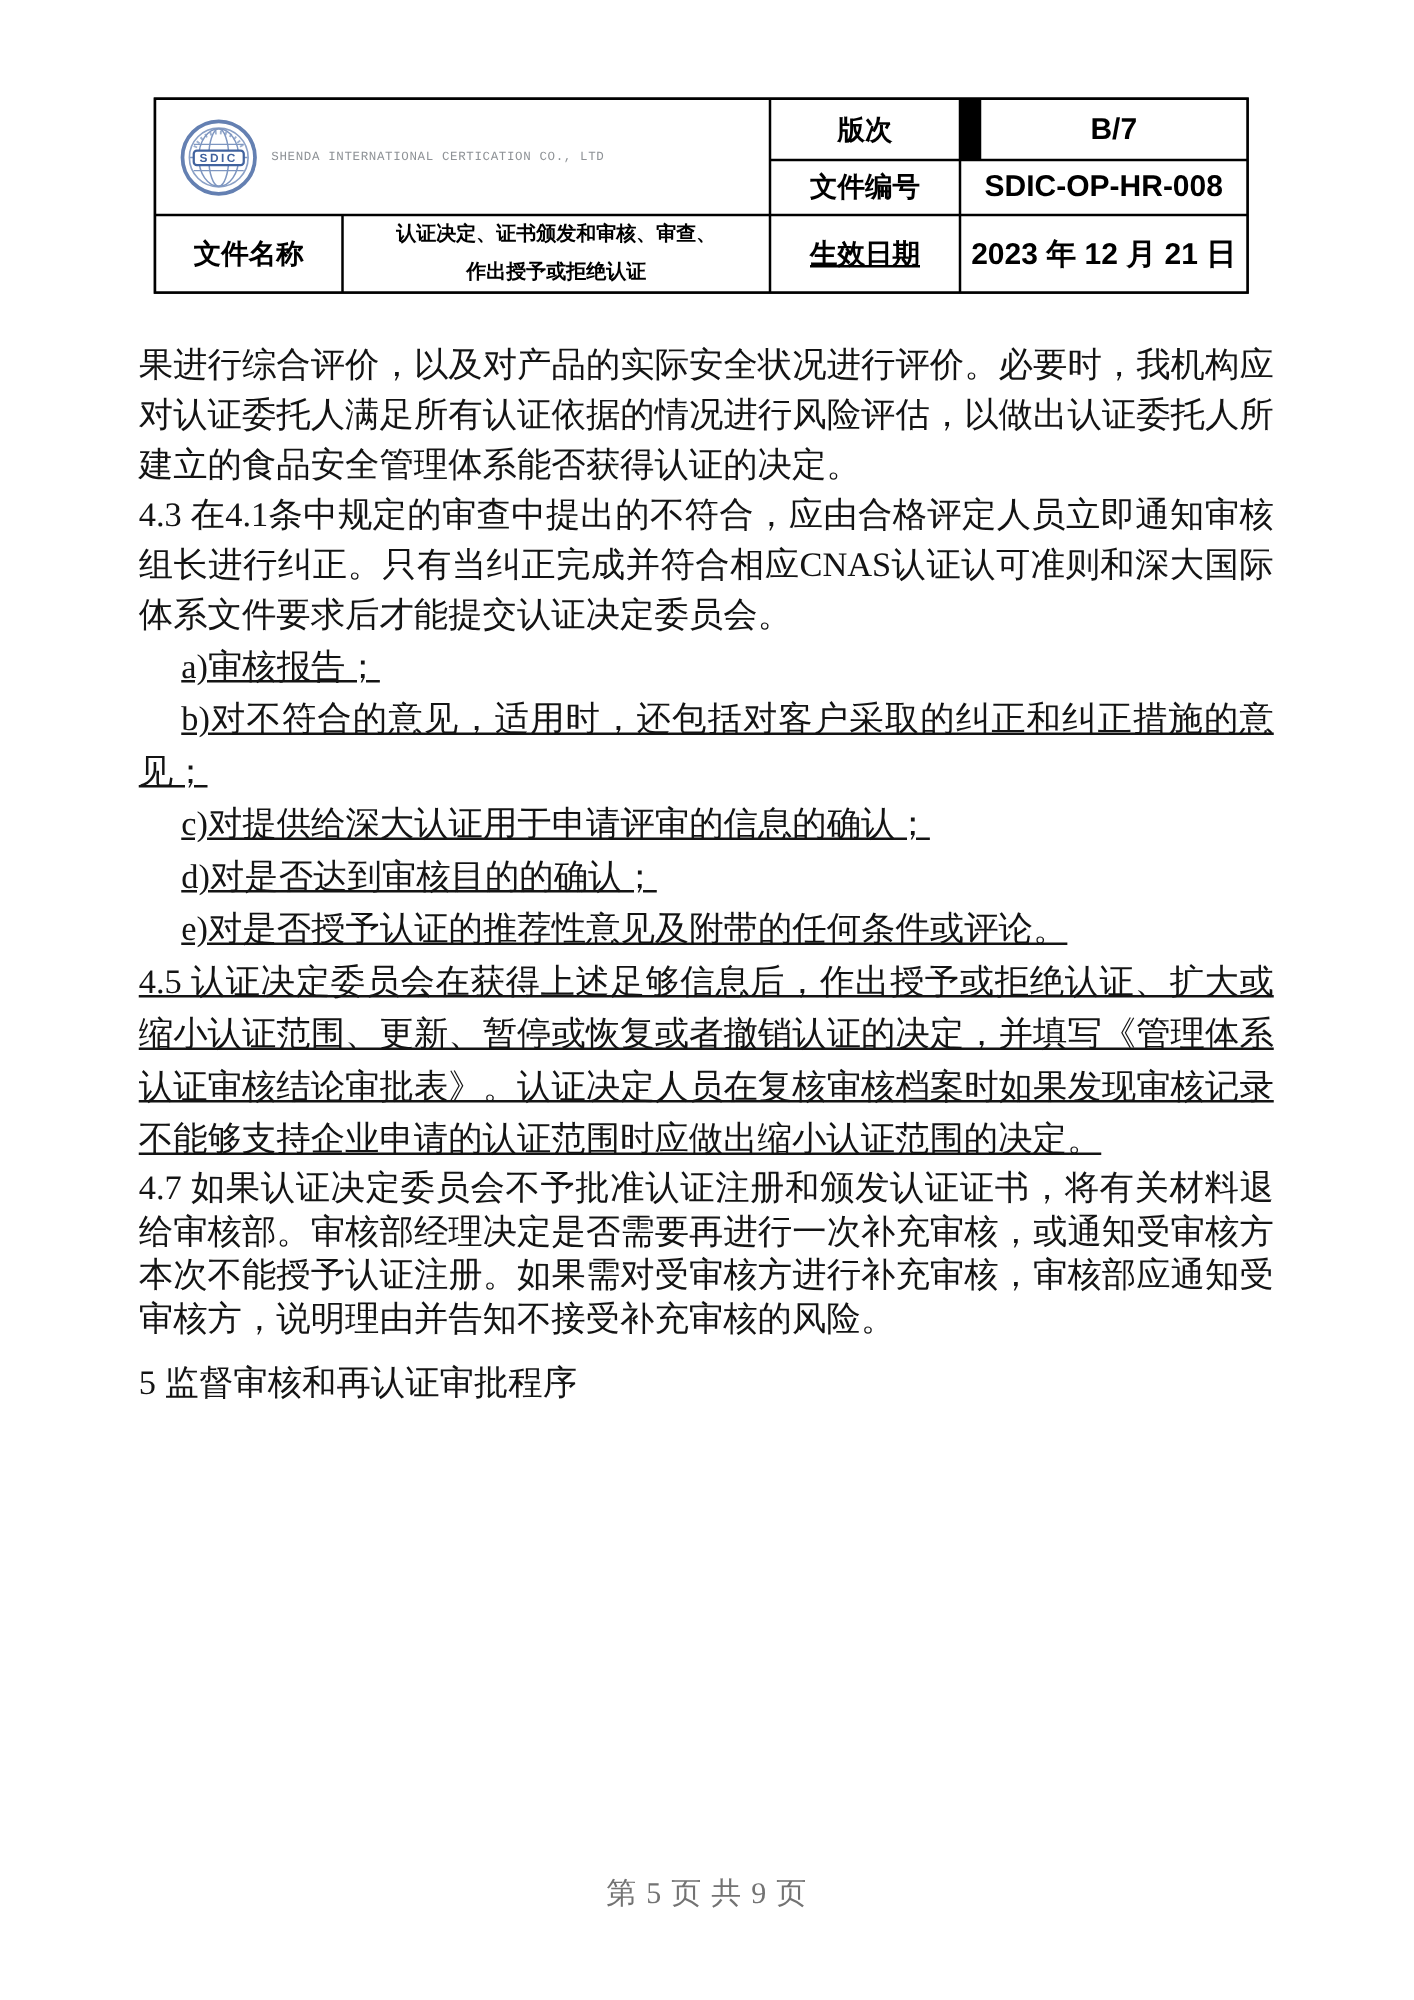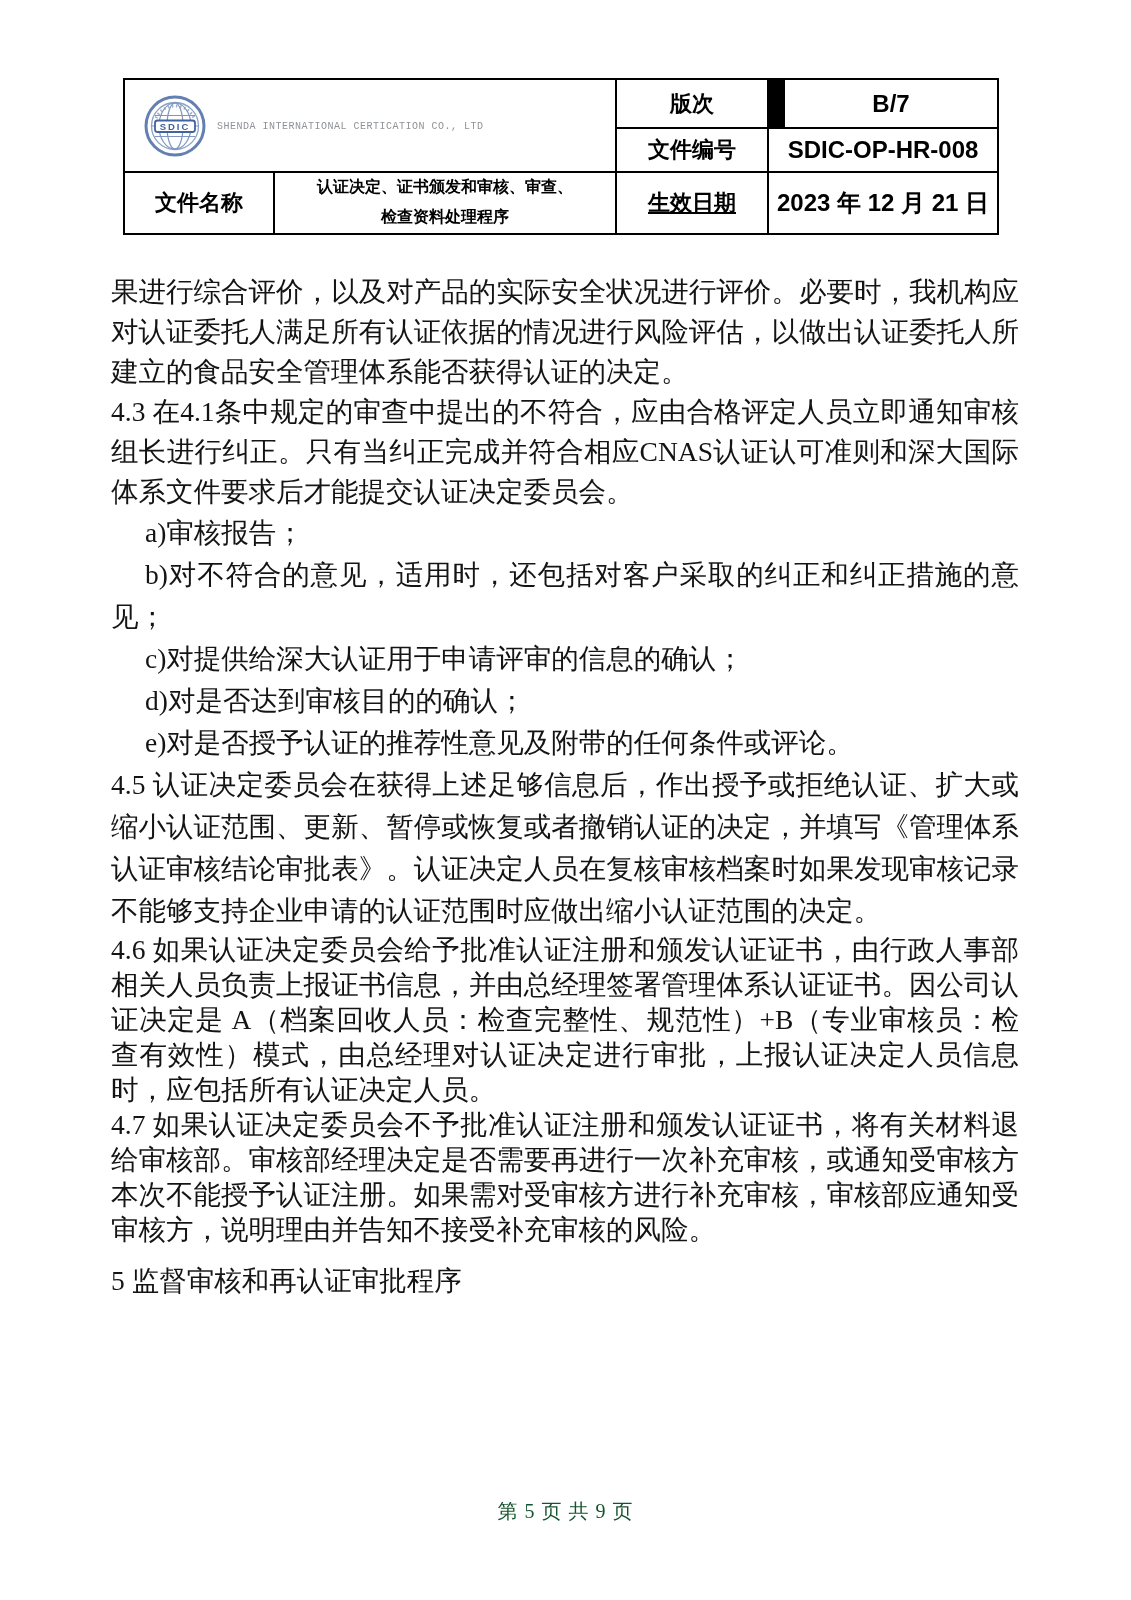--- a/index.html
+++ b/index.html
@@ -63,32 +63,32 @@
   .body{
     position:absolute;left:111px;top:272px;width:908px;
   }
   .t{
     margin:0;
     text-align:justify;
     font-size:27.5px;
     color:#141414;
   }
   .lh40{line-height:40px;}
-  .lh42{line-height:42px;}
+  .lh42{line-height:42px;text-decoration:underline;}
   .lh35{line-height:35px;}
   .ind{text-indent:34px;}
   .mt15{margin-top:15px;}
   .mt30{margin-top:14px;}
   .h5{text-align:left;}
 
   
   .footer{
     position:absolute;left:0;top:1498px;width:100%;
     text-align:center;
-    font-size:20px;letter-spacing:1px;color:#14532d;
+    font-size:24px;letter-spacing:1px;color:#737373;
     font-family:"Liberation Serif","DejaVu Serif",serif;
   }
 </style>
 </head>
 <body>
 
 <div class="page">
 
   <div class="hdr">
 
@@ -112,35 +112,34 @@
 
     <div class="cell lbl" style="grid-column:3;grid-row:1;">版次</div>
     <div class="cell val" style="grid-column:4;grid-row:1;margin-left:16px;">B/7</div>
 
     <div class="cell lbl" style="grid-column:3;grid-row:2;">文件编号</div>
     <div class="cell val" style="grid-column:4;grid-row:2;">SDIC-OP-HR-008</div>
 
     <div class="cell lbl" style="grid-column:1;grid-row:3;">文件名称</div>
     <div class="cell name-cell" style="grid-column:2;grid-row:3;">
       <div class="name-line">认证决定、证书颁发和审核、审查、</div>
-      <div class="name-line">检查资料处理程序</div>
+      <div class="name-line">作出授予或拒绝认证</div>
     </div>
     <div class="cell lbl" style="grid-column:3;grid-row:3;text-decoration:underline;">生效日期</div>
     <div class="cell val" style="grid-column:4;grid-row:3;">2023 年 12 月 21 日</div>
   </div>
 
   <div class="body">
     <p class="t lh40">果进行综合评价，以及对产品的实际安全状况进行评价。必要时，我机构应对认证委托人满足所有认证依据的情况进行风险评估，以做出认证委托人所建立的食品安全管理体系能否获得认证的决定。</p>
     <p class="t lh40">4.3 在4.1条中规定的审查中提出的不符合，应由合格评定人员立即通知审核组长进行纠正。只有当纠正完成并符合相应CNAS认证认可准则和深大国际体系文件要求后才能提交认证决定委员会。</p>
     <p class="t lh42 ind">a)审核报告；</p>
     <p class="t lh42 ind">b)对不符合的意见，适用时，还包括对客户采取的纠正和纠正措施的意见；</p>
     <p class="t lh42 ind">c)对提供给深大认证用于申请评审的信息的确认；</p>
     <p class="t lh42 ind">d)对是否达到审核目的的确认；</p>
     <p class="t lh42 ind">e)对是否授予认证的推荐性意见及附带的任何条件或评论。</p>
     <p class="t lh42">4.5 认证决定委员会在获得上述足够信息后，作出授予或拒绝认证、扩大或缩小认证范围、更新、暂停或恢复或者撤销认证的决定，并填写《管理体系认证审核结论审批表》。认证决定人员在复核审核档案时如果发现审核记录不能够支持企业申请的认证范围时应做出缩小认证范围的决定。</p>
-    <p class="t lh35">4.6 如果认证决定委员会给予批准认证注册和颁发认证证书，由行政人事部相关人员负责上报证书信息，并由总经理签署管理体系认证证书。因公司认证决定是 A（档案回收人员：检查完整性、规范性）+B（专业审核员：检查有效性）模式，由总经理对认证决定进行审批，上报认证决定人员信息时，应包括所有认证决定人员。</p>
     <p class="t lh35">4.7 如果认证决定委员会不予批准认证注册和颁发认证证书，将有关材料退给审核部。审核部经理决定是否需要再进行一次补充审核，或通知受审核方本次不能授予认证注册。如果需对受审核方进行补充审核，审核部应通知受审核方，说明理由并告知不接受补充审核的风险。</p>
     <p class="t lh40 mt30 h5">5 监督审核和再认证审批程序</p>
   </div>
 
   <div class="footer">第 5 页 共 9 页</div>
 
 </div>
 
 </body></html>

